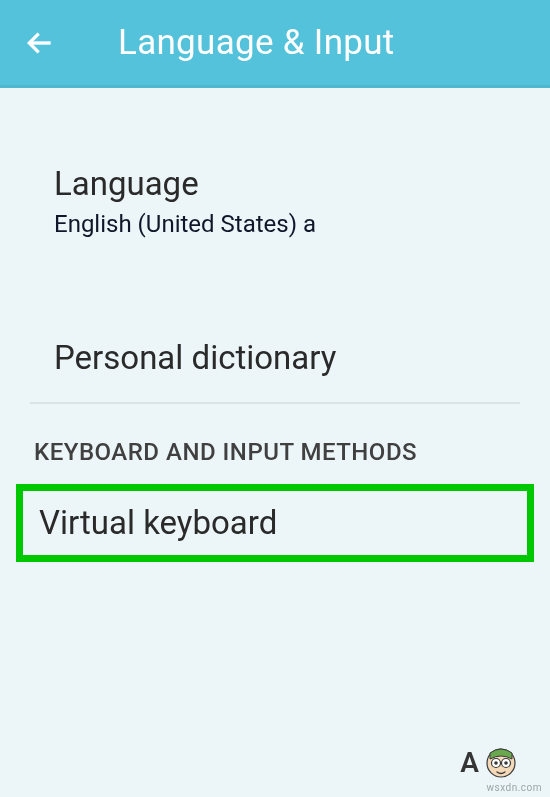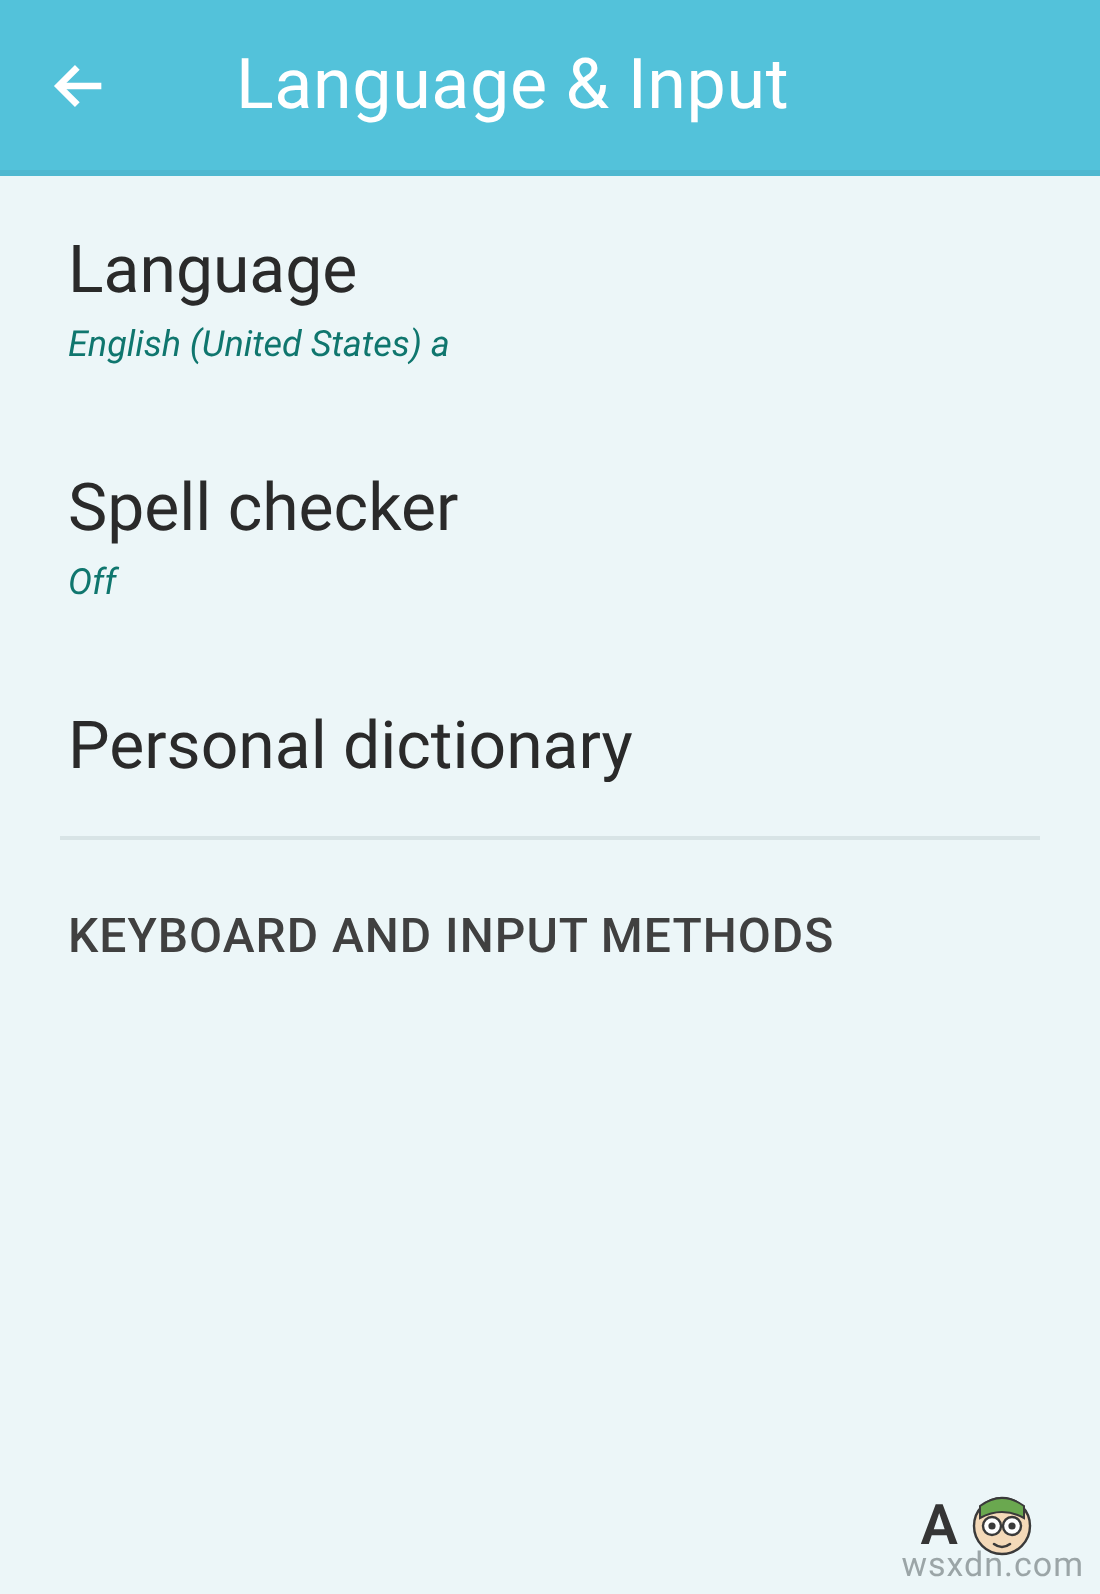--- a/index.html
+++ b/index.html
@@ -43,36 +43,36 @@
       font-size: 35px;
       font-weight: 400;
       margin-left: 58px;
       letter-spacing: 0.3px;
       text-align: right;
     }
     .content {
       padding: 0;
     }
     .item {
-      padding: 28px 34px 24px 34px;
+      padding: 28px 34px 24px 54px;
       cursor: pointer;
+      margin-top: 48px;
     }
     .item-title {
       color: #2a2a2a;
       font-size: 33px;
       font-weight: 400;
       line-height: 1.2;
     }
     .item-subtitle {
-      color: #0f766e;
-      font-size: 18px;
+      color: #0f172a;
+      font-size: 24px;
       font-weight: 400;
       margin-top: 6px;
       line-height: 1.2;
-      font-style: italic;
     }
     .divider {
       height: 2px;
       background: #d8e4e6;
       margin: 0 30px;
     }
     .section-header {
       color: #404040;
       font-size: 24px;
       font-weight: 500;
@@ -84,21 +84,21 @@
       margin: 0 16px 14px 16px;
       padding: 12px 12px 12px 16px;
     }
     .highlighted .item-title {
       margin: 0;
     }
     .watermark {
       position: absolute;
       bottom: 4px;
       right: 8px;
-      font-size: 17px;
+      font-size: 10px;
       color: #9ba5a7;
       letter-spacing: 0.5px;
     }
     .logo {
       position: absolute;
       bottom: 16px;
       right: 30px;
       display: flex;
       align-items: center;
       gap: 4px;
@@ -129,33 +129,32 @@
   <div class="header-title">Language &amp; Input</div>
 </div>
 
 <div class="content">
 
   <div class="item">
     <div class="item-title">Language</div>
     <div class="item-subtitle">English (United States) a</div>
   </div>
 
-  <div class="item">
-    <div class="item-title">Spell checker</div>
-    <div class="item-subtitle">Off</div>
-  </div>
 
   <div class="item">
     <div class="item-title">Personal dictionary</div>
   </div>
 
   <div class="divider"></div>
 
   <div class="section-header">KEYBOARD AND INPUT METHODS</div>
 
+  <div class="highlighted">
+    <div class="item-title">Virtual keyboard</div>
+  </div>
 
 
 </div>
 
 <div class="logo">
   <span class="logo-text">A</span>
   <span class="logo-face">
     <svg viewBox="0 0 38 38" width="38" height="38">
       <circle cx="19" cy="20" r="14" fill="#f4d9b8" stroke="#3a3a3a" stroke-width="1.2"></circle>
       <path d="M 8 10 Q 19 2 30 10 L 30 16 Q 19 10 8 16 Z" fill="#6aa84f" stroke="#3a3a3a" stroke-width="1"></path>

